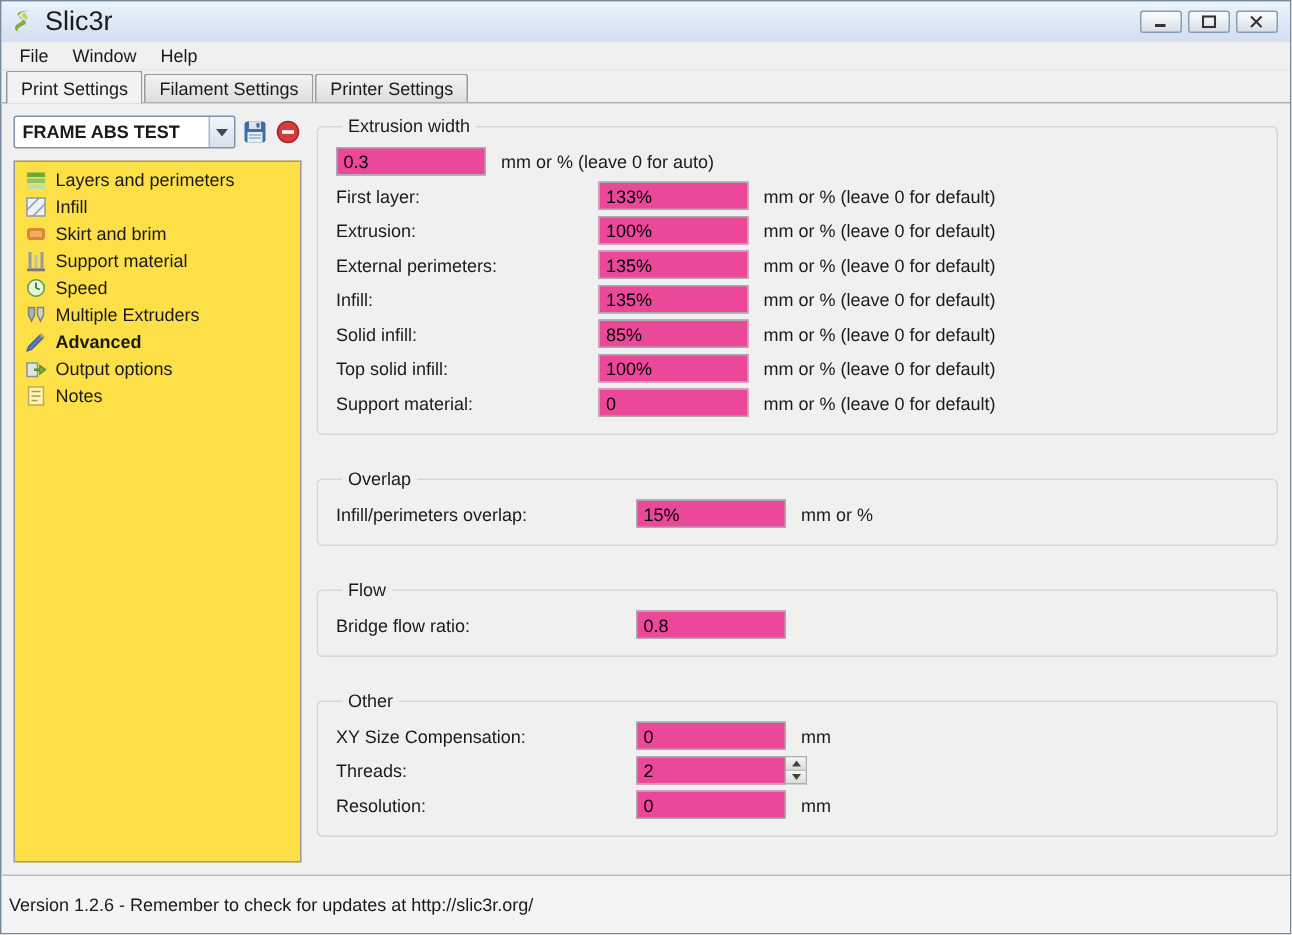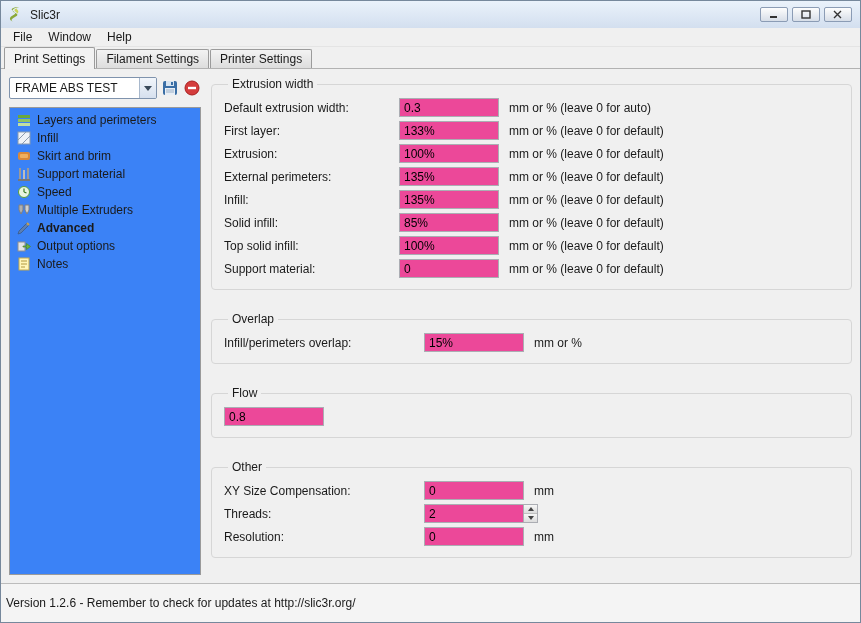--- a/index.html
+++ b/index.html
@@ -17,21 +17,21 @@
     overflow: hidden;
   }
   
   .titlebar {
     flex: 0 0 27px;
     background: linear-gradient(#eaf2fb, #d3dfef);
     display: flex; align-items: center;
     padding: 0 6px;
   }
   .app-logo { width: 18px; height: 18px; margin-right: 5px; display: flex; align-items: center; }
-  .win-title { font-size: 12px; }
+  .win-title { font-size: 18px; }
   .win-controls { margin-left: auto; display: flex; gap: 4px; padding-right: 2px; }
   .win-btn {
     width: 28px; height: 15px;
     border: 1px solid #8b9cb5; border-radius: 2px;
     background: linear-gradient(#fdfdfd, #d7dee8);
     display: flex; align-items: center; justify-content: center;
     padding: 0; cursor: pointer;
   }
   
   .menubar {
@@ -70,32 +70,32 @@
   .main { flex: 1; display: flex; padding: 8px; gap: 10px; overflow: hidden; }
   .left { flex: 0 0 192px; display: flex; flex-direction: column; }
   .preset-row { display: flex; align-items: center; gap: 4px; height: 22px; }
   .combo {
     flex: 1; height: 22px;
     border: 1px solid #7f93ad; border-radius: 2px;
     background: #fff;
     display: flex; align-items: stretch;
     overflow: hidden; cursor: default;
   }
-  .combo-text { flex: 1; display: flex; align-items: center; padding: 0 5px; font-weight: normal; white-space: nowrap; }
+  .combo-text { flex: 1; display: flex; align-items: center; padding: 0 5px; font-weight: bold; white-space: nowrap; }
   .combo-arrow {
     width: 17px;
     border-left: 1px solid #a8b8cc;
     background: linear-gradient(#f2f6fb, #d6e0ee);
     display: flex; align-items: center; justify-content: center;
   }
   .tri-down { width: 0; height: 0; border-left: 4px solid transparent; border-right: 4px solid transparent; border-top: 5px solid #3a4a5a; }
   .tool-btn { width: 18px; height: 18px; border: none; background: none; padding: 0; cursor: pointer; display: flex; align-items: center; justify-content: center; }
   .tree {
     flex: 1; margin-top: 8px;
-    background: #3b82f6;
+    background: #fde047;
     border: 1px solid #9a9a9a;
     padding: 3px 2px;
     overflow: auto;
   }
   .tree-item { display: flex; align-items: center; gap: 5px; height: 18px; padding: 1px 4px; cursor: default; white-space: nowrap; }
   .tree-item.selected .tree-label { font-weight: bold; }
   .tree-icon { width: 16px; height: 16px; flex: 0 0 16px; display: flex; align-items: center; justify-content: center; }
   
   .content { flex: 1; overflow: hidden; padding-top: 0; }
   fieldset {
@@ -286,21 +286,20 @@
           <span class="tree-label">Notes</span>
         </div>
       </div>
     </div>
 
     <div class="content">
 
       <fieldset>
         <legend>Extrusion width</legend>
         <div class="row">
-          <span class="row-label">Default extrusion width:</span>
           <input class="field" type="text" value="0.3" style="">
           <span class="suffix">mm or % (leave 0 for auto)</span>
         </div>
         <div class="row">
           <span class="row-label">First layer:</span>
           <input class="field" type="text" value="133%" style="">
           <span class="suffix">mm or % (leave 0 for default)</span>
         </div>
         <div class="row">
           <span class="row-label">Extrusion:</span>
@@ -339,20 +338,21 @@
         <div class="row">
           <span class="row-label">Infill/perimeters overlap:</span>
           <input class="field" type="text" value="15%" style="">
           <span class="suffix">mm or %</span>
         </div>
       </fieldset>
 
       <fieldset class="g-wide">
         <legend>Flow</legend>
         <div class="row">
+          <span class="row-label">Bridge flow ratio:</span>
           <input class="field" type="text" value="0.8" style="">
           <span class="suffix"></span>
         </div>
       </fieldset>
 
       <fieldset class="g-wide">
         <legend>Other</legend>
         <div class="row">
           <span class="row-label">XY Size Compensation:</span>
           <input class="field" type="text" value="0" style="">

